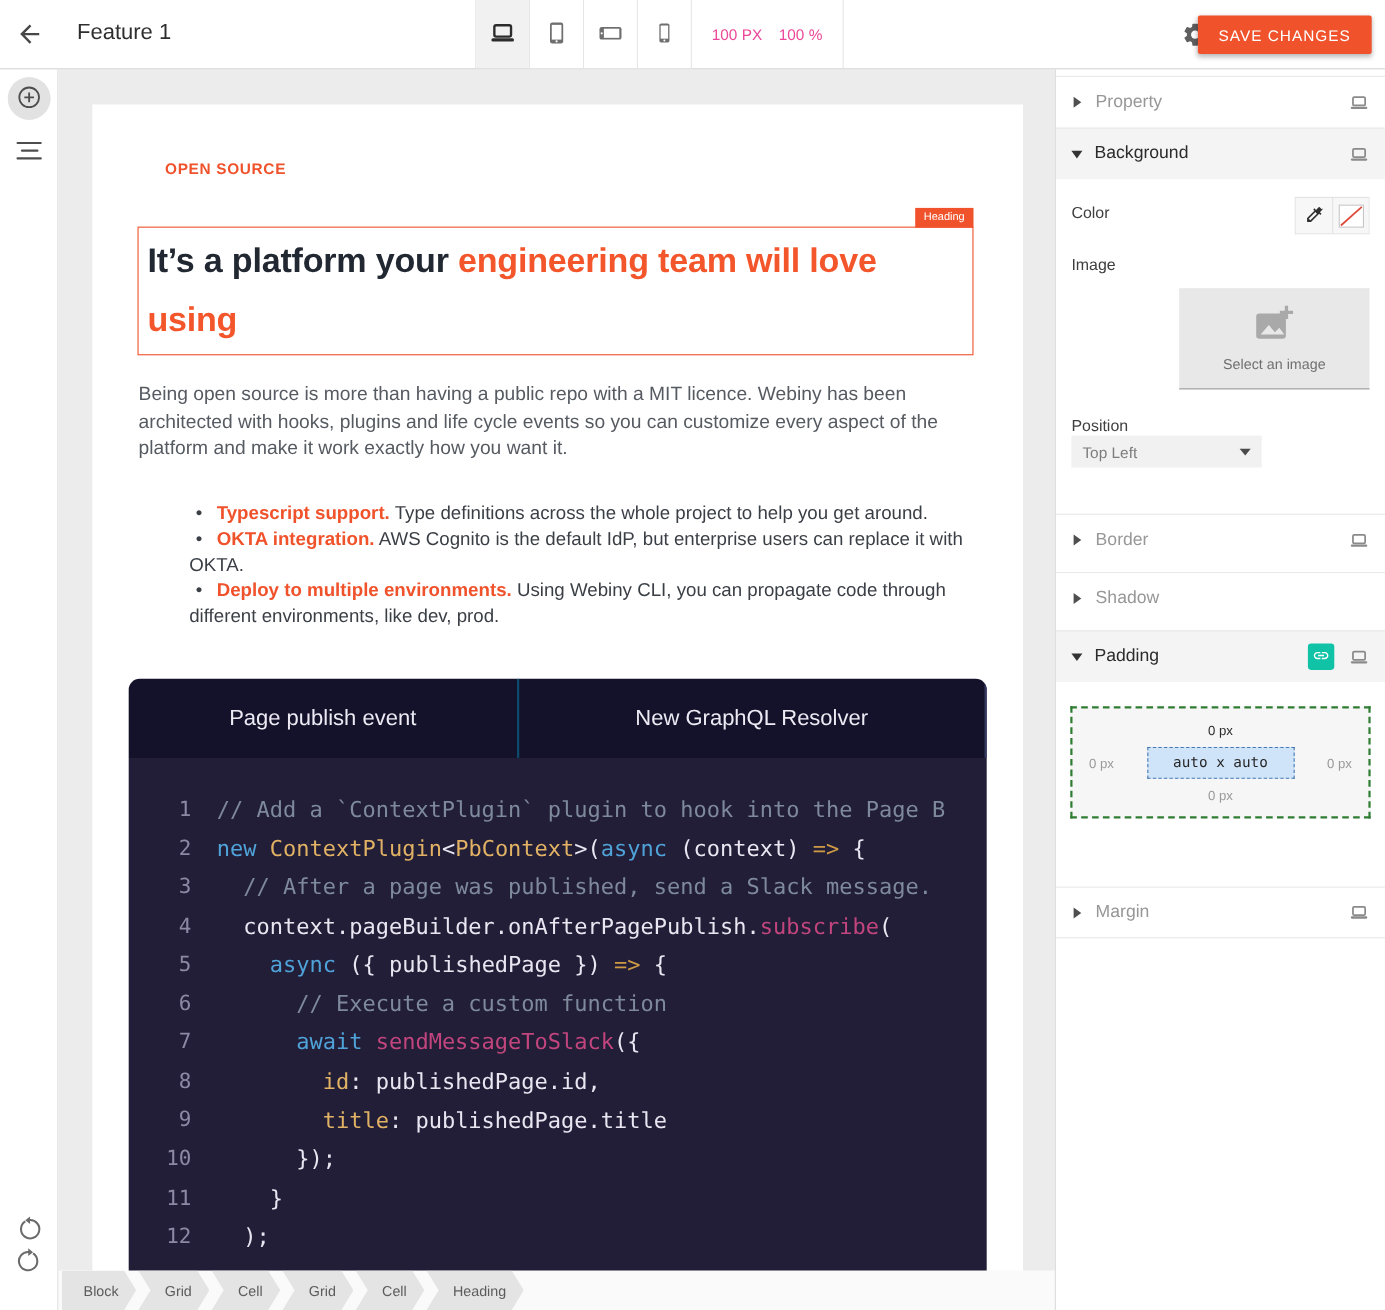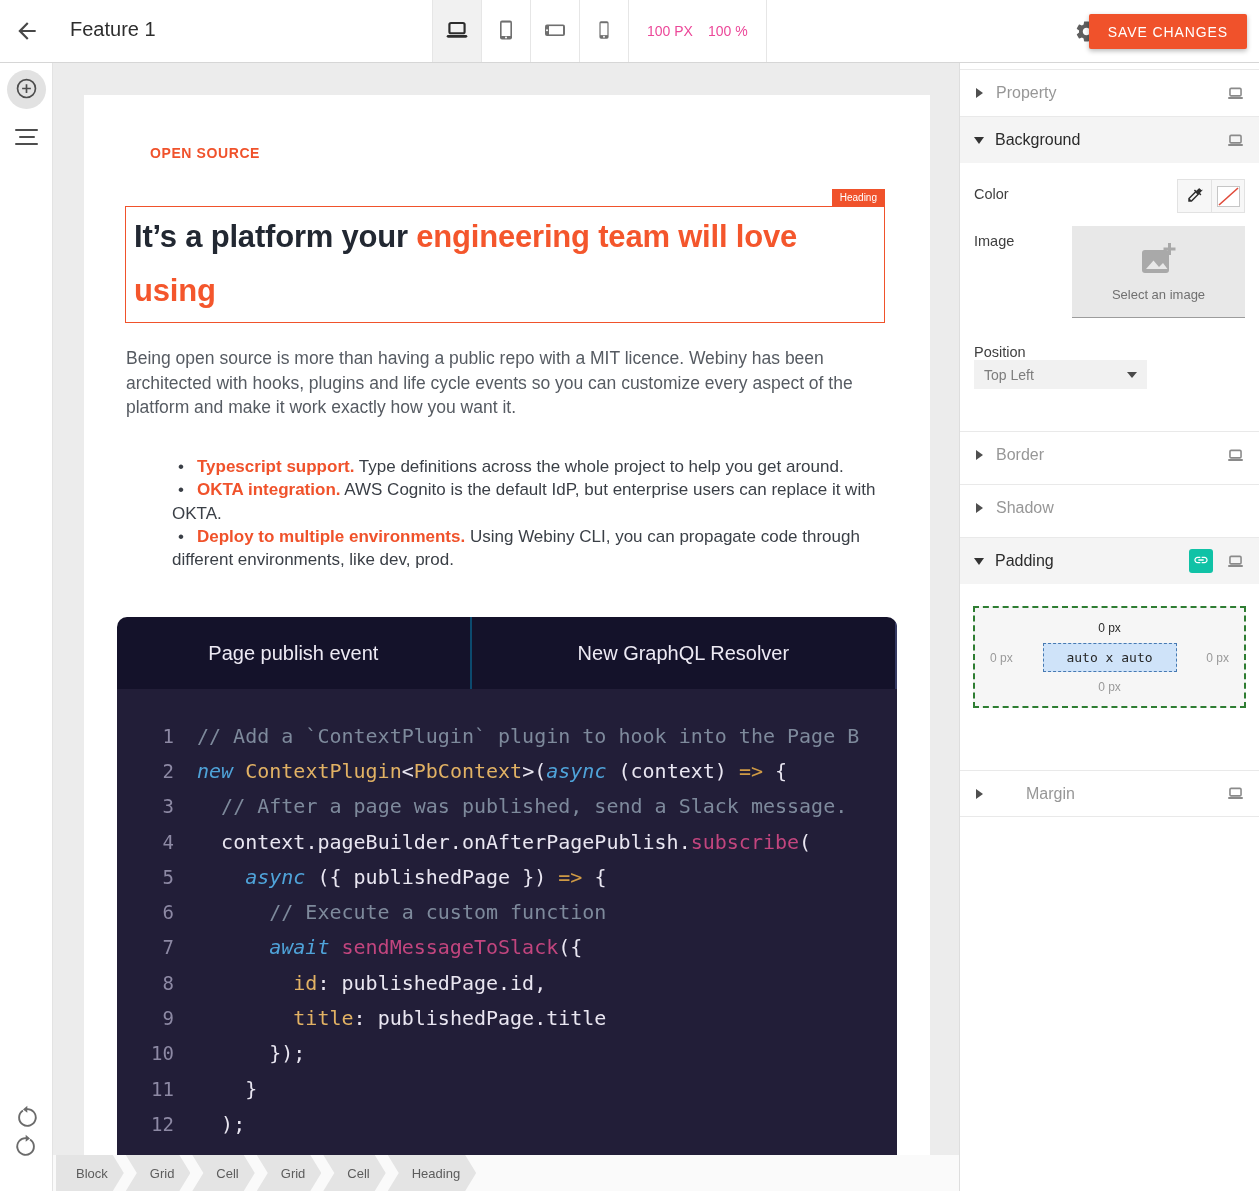--- a/index.html
+++ b/index.html
@@ -41,21 +41,21 @@
 
   .code-block { position:absolute; left:33px; top:522px; width:780px; }
   .code-tabs { display:flex; height:72px; background:#14122a; border-radius:10px 10px 0 0; overflow:hidden; }
   .code-tab { display:flex; align-items:center; justify-content:center; color:#edeaf4; font-size:20px; cursor:pointer; }
   .code-tab.t1 { width:365px; } .code-tab.t2 { width:440px; border-left:2px solid #0c4a6e;text-align:right; }
   .tab-stub { flex:1; border-left:2px solid #363a63; }
   .code-body { background:#221e38; height:520px; padding-top:29px; overflow:hidden; }
   .code-line { display:flex; align-items:center; height:35.3px; font-family:"DejaVu Sans Mono",monospace; font-size:20px; }
   .code-line .ln { flex:none; width:37px; margin-left:20px; text-align:right; color:#8d89a4; font-size:19px; }
   .code-line .ct { margin-left:23px; white-space:pre; }
-  .tk-com { color:#7e8a9c; } .tk-kw { color:#4fa3d9;font-style:italic; } .tk-cls { color:#e2b264; }
+  .tk-com { color:#7e8a9c; } .tk-kw { color:#4fa3d9; } .tk-cls { color:#e2b264; }
   .tk-fn { color:#c2457e; } .tk-op { color:#cf9a45; } .tk-pl { color:#e9e6f1; }
 
   
   .panel { position:absolute; top:63px; right:0; bottom:0; width:300px; background:#fff; border-left:1px solid #dedede; z-index:5; }
   .panel-tabs { display:flex; height:47px; }
   .ptab { flex:1; display:flex; align-items:center; justify-content:center; font-size:14px; letter-spacing:1.6px; color:#666; position:relative; cursor:pointer; background:none; border:none; font-family:inherit; }
   .ptab.active { color:#2d2d2d; }
   .ptab.active::after { content:""; position:absolute; left:0; right:0; bottom:0; height:4px; background:#f0522b; }
 
   .sec-header { height:47px; display:flex; align-items:center; padding:0 14px; border-top:1px solid #e9e9e9; cursor:pointer; }
@@ -69,37 +69,37 @@
   .gap5 { height:6px; }
 
   .bg-content { padding:16px 14px 42px; }
   .prop-row { display:flex; }
   .prop-row .plabel { flex:1; font-size:14.5px; color:#3e3e3e; padding-top:7px; }
   .color-btns { display:flex; border:1px solid #e2e2e2; height:34px; }
   .cbtn { width:33px; display:flex; align-items:center; justify-content:center; background:#f7f7f7; border:none; cursor:pointer; }
   .cbtn + .cbtn { border-left:1px solid #e2e2e2; }
   .none-swatch { width:23px; height:21px; background:#fff; border:1px solid #c6c6c6; }
   .row-image { margin-top:13px; }
-  .img-drop { width:173px; height:92px; background:#e8e8e8; border-bottom:1px solid #9c9c9c; display:flex; flex-direction:column; align-items:center; justify-content:center; gap:7px; cursor:pointer; }
+  .img-drop { width:173px; height:92px; background:#e8e8e8; border-bottom:1px solid #9c9c9c; display:flex; flex-direction:column; align-items:center; justify-content:center; gap:7px; cursor:pointer;margin-top:36px; }
   .img-drop .hint { font-size:13px; color:#707070; }
   .row-scaling { margin-top:25px; } .row-position { margin-top:19px;flex-direction:column; }
   .select { width:173px; height:29px; background:#f1f1f1; display:flex; align-items:center; padding:0 10px; font-size:14px; color:#7c7c7c; cursor:pointer; }
   .select .caret { margin-left:auto; width:0; height:0; border-top:6px solid #4a4a4a; border-left:5px solid transparent; border-right:5px solid transparent; }
 
   .link-btn { margin-left:auto; width:24px; height:24px; border:none; border-radius:3px; background:#10c2a6; display:flex; align-items:center; justify-content:center; cursor:pointer; }
   .link-btn + .mini-laptop { margin-left:13px; }
 
   .pad-wrap { padding:22px 13px 31px; }
   .pad-box { border:2px dashed #2e7d32; background:#f6f6f6; padding:7px 0 6px; }
   .pad-row { display:flex; align-items:center; justify-content:center; height:26px; font-size:12px; }
   .pad-mid { justify-content:space-between; padding:0 15px; height:33px; }
   .pad-val { color:#9a9a9a; }
   .pad-val.dark { color:#2c2c2c; }
   .pad-center { width:134px; height:29px; background:#cfe3f9; border:1px dashed #4679b2; display:flex; align-items:center; justify-content:center; font-family:"DejaVu Sans Mono",monospace; font-size:13px; color:#262626; cursor:pointer; }
-  .margin-sec { margin-top:31px; border-bottom:1px solid #e9e9e9;gap:30px; }
+  .margin-sec { margin-top:31px; border-bottom:1px solid #e9e9e9; }
 
   
   .crumbs { position:absolute; left:53px; bottom:0; width:906px; height:36px; background:#fafafa; display:flex; align-items:stretch; padding-left:3px; z-index:4; }
   .crumb { position:relative; display:flex; align-items:center; background:#e4e4e4; color:#5c5c5c; font-size:13px; padding:0 16px 0 24px; margin-left:2px; border:none; font-family:inherit; cursor:pointer;
            clip-path:polygon(0 0, calc(100% - 11px) 0, 100% 50%, calc(100% - 11px) 100%, 0 100%, 11px 50%); }
   .crumb.first { clip-path:polygon(0 0, calc(100% - 11px) 0, 100% 50%, calc(100% - 11px) 100%, 0 100%); padding-left:20px; margin-left:0; }
 </style>
 </head>
 <body>
 

